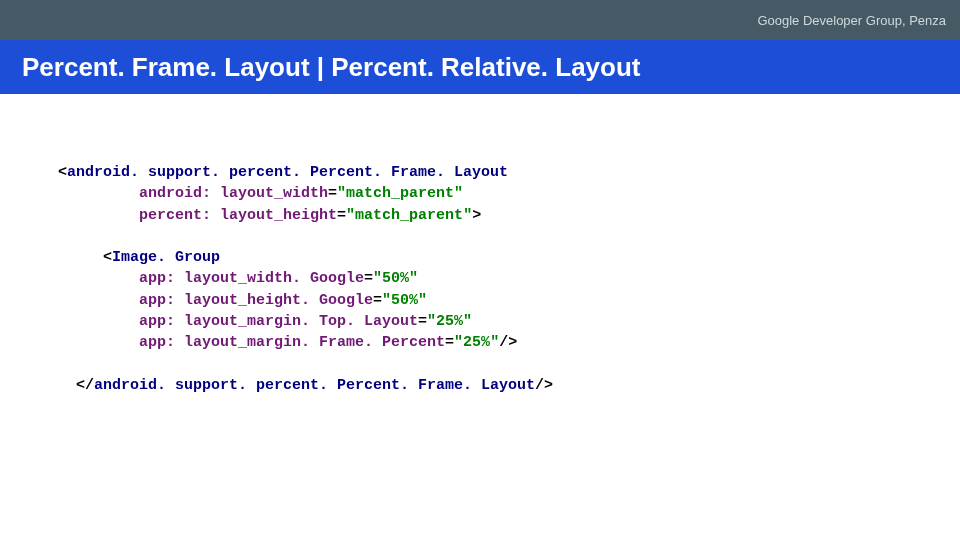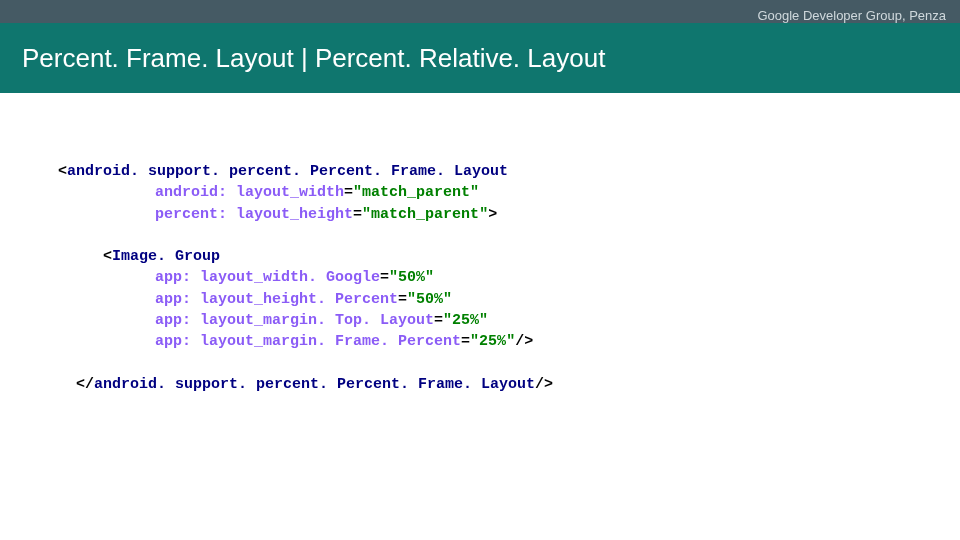--- a/index.html
+++ b/index.html
@@ -4,52 +4,52 @@
 <style>
   * { margin: 0; padding: 0; box-sizing: border-box; }
   body {
     width: 960px;
     height: 540px;
     background: #ffffff;
     font-family: Arial, Helvetica, sans-serif;
     overflow: hidden;
   }
   .topbar {
-    height: 23px;
+    height: 40px;
     background: #455A64;
     color: #CFD8DC;
     font-size: 13px;
     display: flex;
-    align-items: flex-end;
+    align-items: center;
     justify-content: flex-end;
     padding-right: 14px;
   }
   .titlebar {
-    height: 70px;
-    background: #0f766e;
+    height: 54px;
+    background: #1d4ed8;
     color: #ffffff;
     display: flex;
     align-items: center;
     padding-left: 22px;
     font-size: 26px;
-    font-weight: 400;
+    font-weight: 700;
   }
   .content {
     padding: 68px 40px 0 58px;
   }
   .code {
     font-family: Consolas, Menlo, "Courier New", monospace;
     font-size: 15px;
     line-height: 1.42;
     color: #1a1a1a;
     font-weight: bold;
     white-space: pre;
   }
   .t-tag   { color: #000080; }  
-  .t-attr  { color: #8b5cf6; margin-left: 16px; }  
+  .t-attr  { color: #701a75; }  
   .t-val   { color: #008000; }  
   .t-punct { color: #000000; }
 </style>
 </head>
 <body>
 
 <div class="topbar">
   <span>Google Developer Group, Penza</span>
 </div>
 
@@ -57,18 +57,18 @@
   <span>Percent. Frame. Layout | Percent. Relative. Layout</span>
 </div>
 
 <div class="content">
 <div class="code"><span class="t-punct">&lt;</span><span class="t-tag">android. support. percent. Percent. Frame. Layout</span>
          <span class="t-attr">android: layout_width</span><span class="t-punct">=</span><span class="t-val"><span>"</span><span>match_parent</span><span>"</span></span>
          <span class="t-attr">percent: layout_height</span><span class="t-punct">=</span><span class="t-val"><span>"</span><span>match_parent</span><span>"</span></span><span class="t-punct">&gt;</span>
 
      <span class="t-punct">&lt;</span><span class="t-tag">Image. Group</span>
          <span class="t-attr">app: layout_width. Google</span><span class="t-punct">=</span><span class="t-val"><span>"</span><span>50%</span><span>"</span></span>
-         <span class="t-attr">app: layout_height. Percent</span><span class="t-punct">=</span><span class="t-val"><span>"</span><span>50%</span><span>"</span></span>
+         <span class="t-attr">app: layout_height. Google</span><span class="t-punct">=</span><span class="t-val"><span>"</span><span>50%</span><span>"</span></span>
          <span class="t-attr">app: layout_margin. Top. Layout</span><span class="t-punct">=</span><span class="t-val"><span>"</span><span>25%</span><span>"</span></span>
          <span class="t-attr">app: layout_margin. Frame. Percent</span><span class="t-punct">=</span><span class="t-val"><span>"</span><span>25%</span><span>"</span></span><span class="t-punct">/&gt;</span>
 
   <span class="t-punct">&lt;/</span><span class="t-tag">android. support. percent. Percent. Frame. Layout</span><span class="t-punct">/&gt;</span></div>
 </div>
 
 </body></html>

